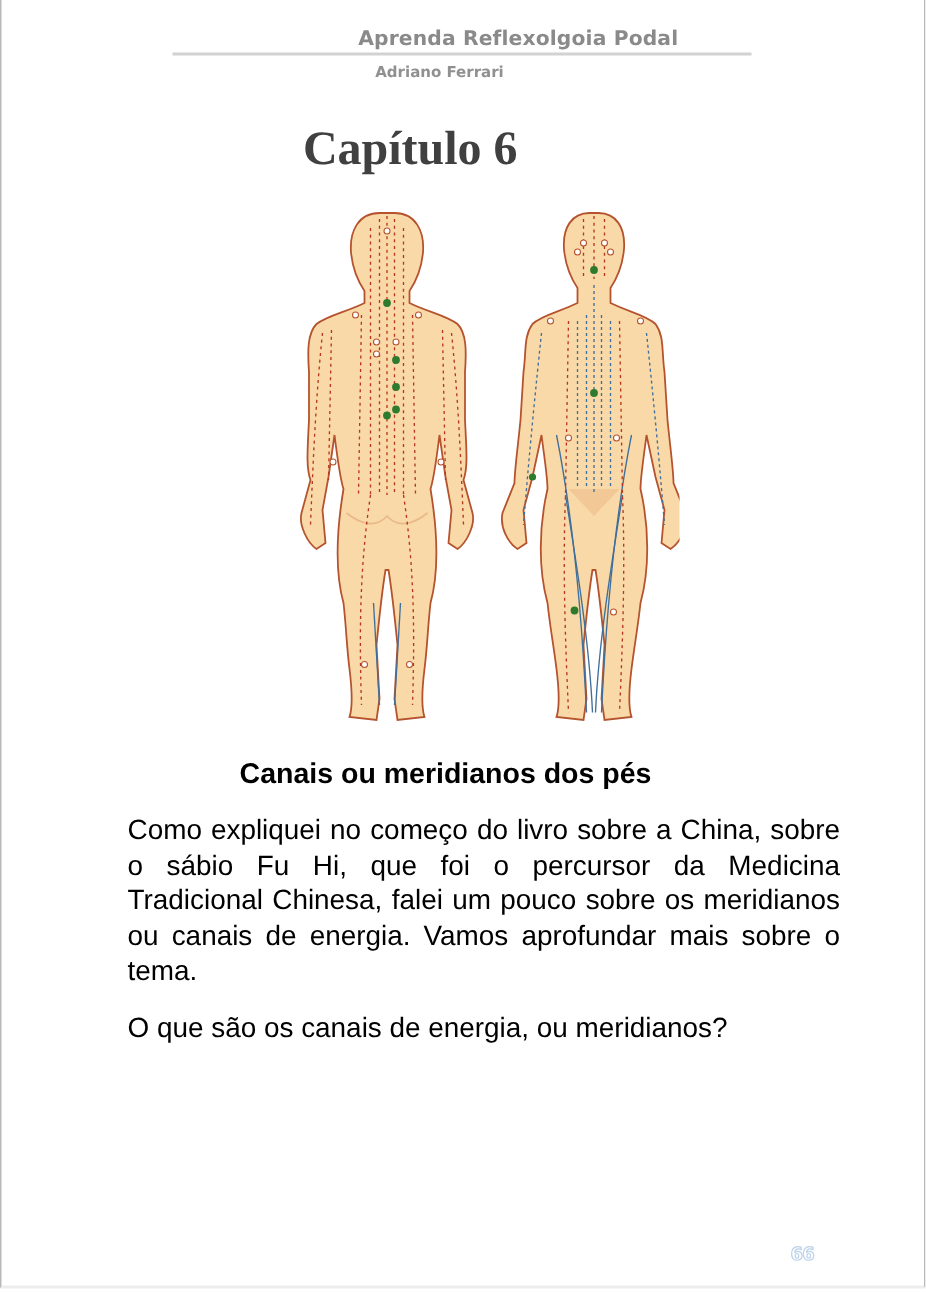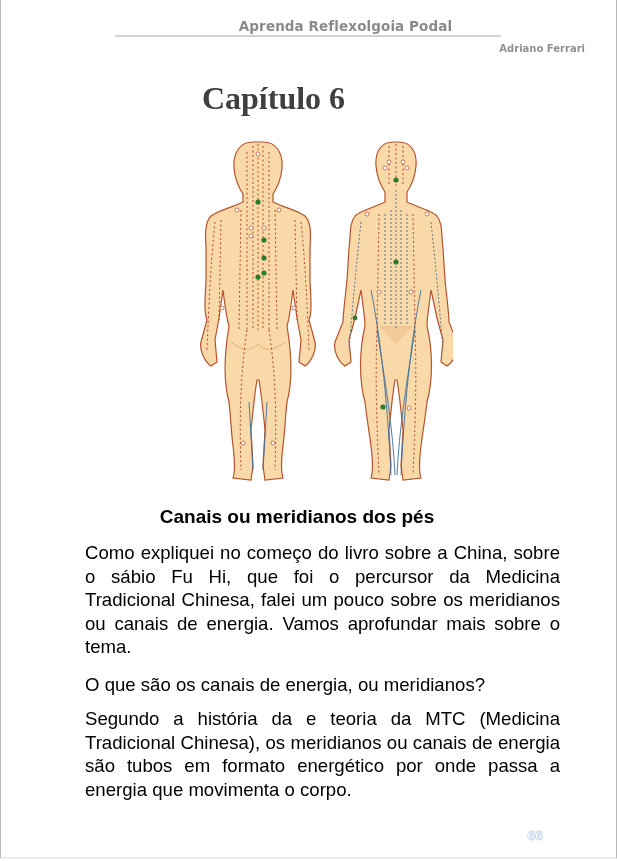--- a/index.html
+++ b/index.html
@@ -12,21 +12,21 @@
   .running-head {
     position: absolute; left: 0; top: 18px; width: 617px; text-align: center;
     font-family: "DejaVu Sans", sans-serif; font-weight: bold; font-size: 13.5px;
     color: #8a8a8a; letter-spacing: 0.1px; margin-left: 36px;
   }
   .head-rule {
     position: absolute; left: 114px; top: 35px; width: 386px; height: 2px;
     background: #d2d2d2;
   }
   .author {
-    position: absolute; left: 0; top: 43px; width: 584px; text-align: right;
+    position: absolute; left: 0; top: 43px; width: 584px; text-align: center;
     font-family: "DejaVu Sans", sans-serif; font-weight: bold; font-size: 10px;
     color: #909090; box-sizing: border-box;
   }
   .chapter-title {
     position: absolute; left: 0; top: 78px; width: 545px; text-align: center;
     font-family: "Liberation Serif", serif; font-weight: bold; font-size: 32px;
     color: #404040; line-height: 40px;
   }
   .figure {
     position: absolute; left: 190px; top: 130px; width: 262px; height: 358px;
@@ -152,16 +152,15 @@
           <circle cx="218" cy="278" r="2"></circle>
         </g>
       </g>
     </svg>
   </div>
 
   <div class="section-heading">Canais ou meridianos dos pés</div>
 
   <p class="body p1">Como expliquei no começo do livro sobre a China, sobre o sábio Fu Hi, que foi o percursor da Medicina Tradicional Chinesa, falei um pouco sobre os meridianos ou canais de energia. Vamos aprofundar mais sobre o tema.</p>
   <p class="body p2">O que são os canais de energia, ou meridianos?</p>
-  <p class="body p3">Segundo a história da e teoria da MTC (Medicina Tradicional Chinesa), os meridianos ou canais de energia são tubos em formato energético por onde passa a energia que movimenta o corpo.</p>
 
   <div class="page-number">66</div>
 </div>
 
 </body></html>

